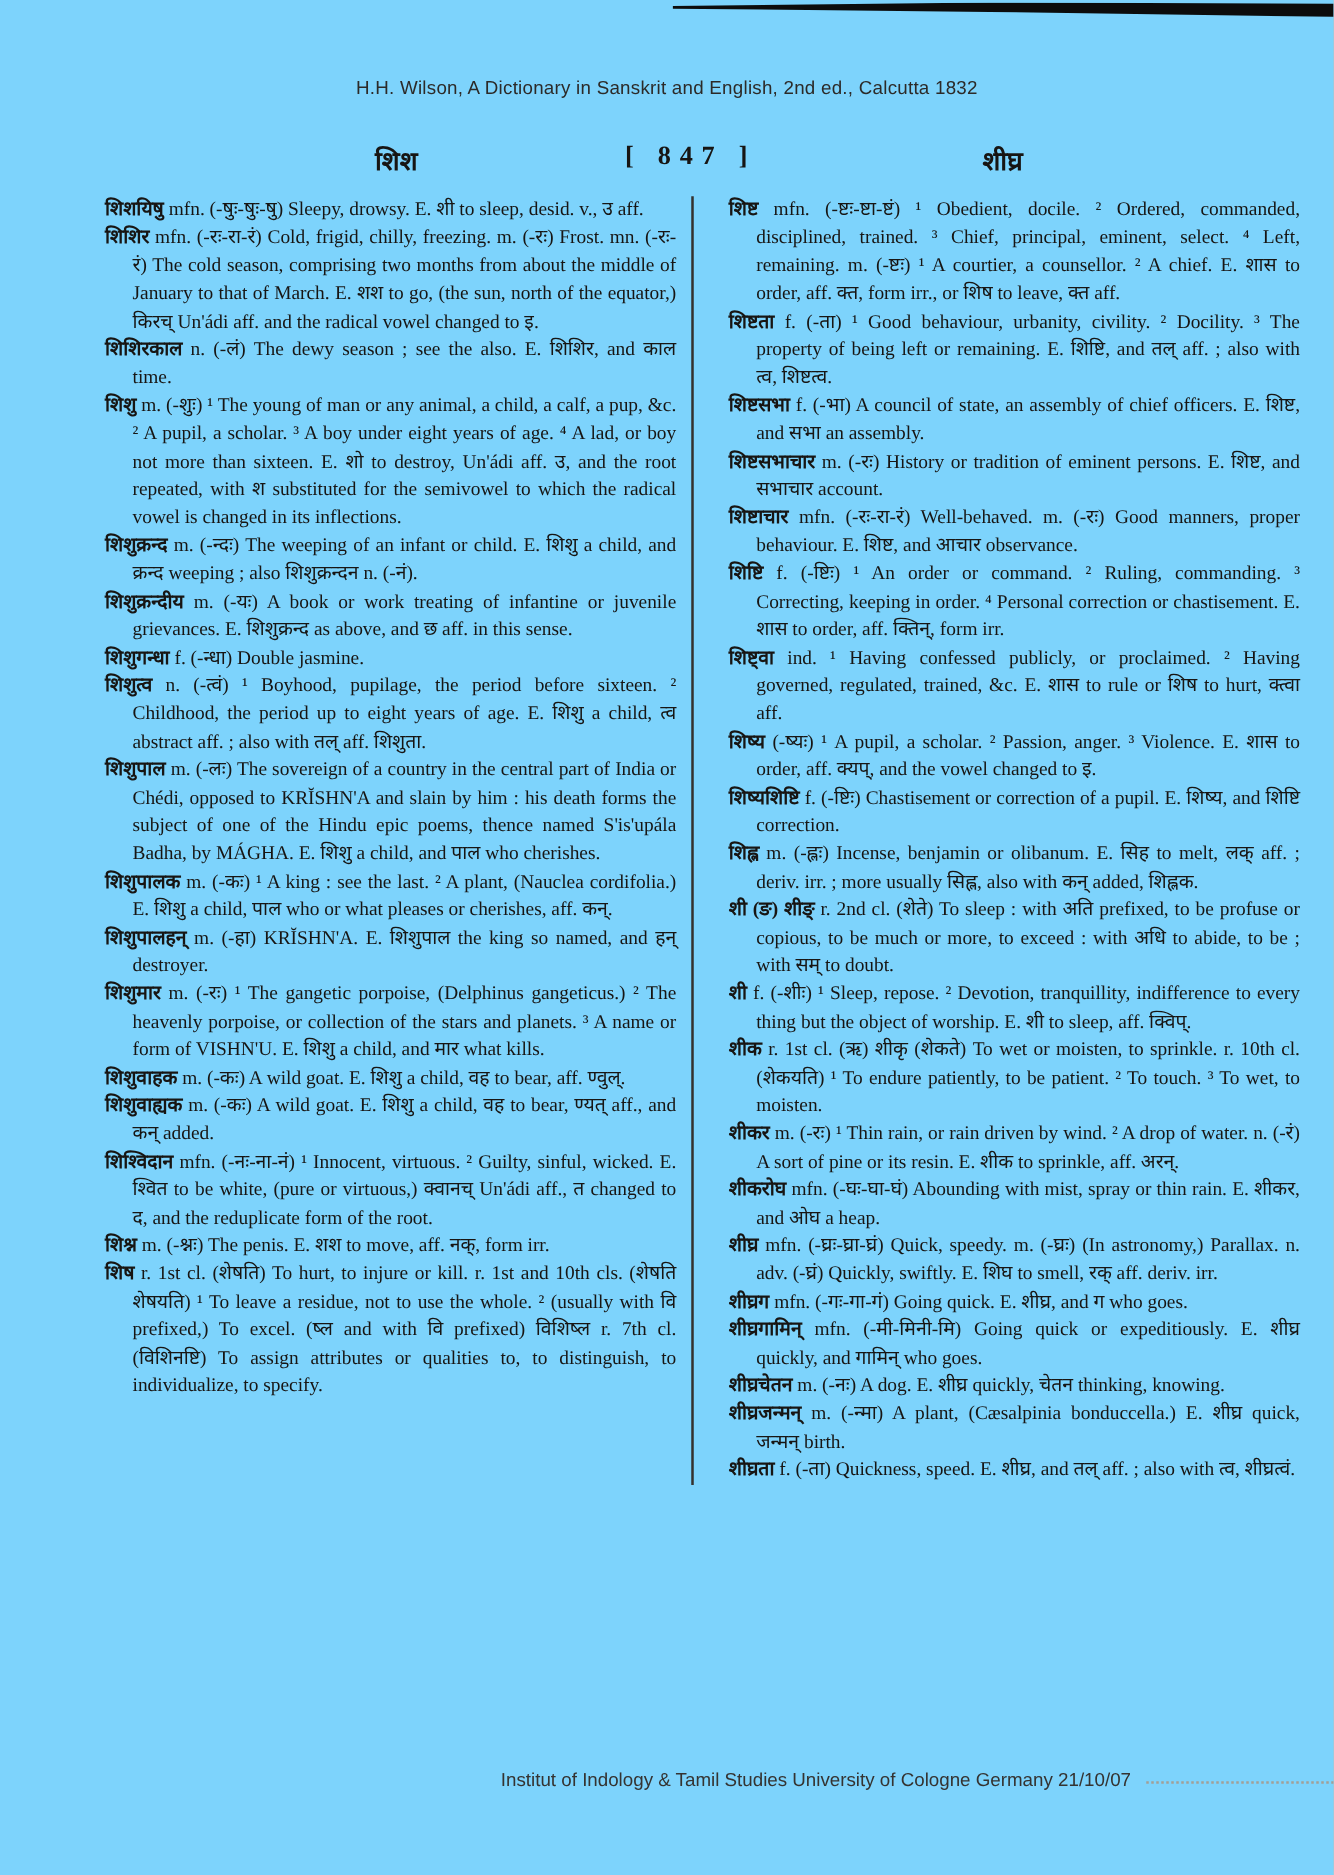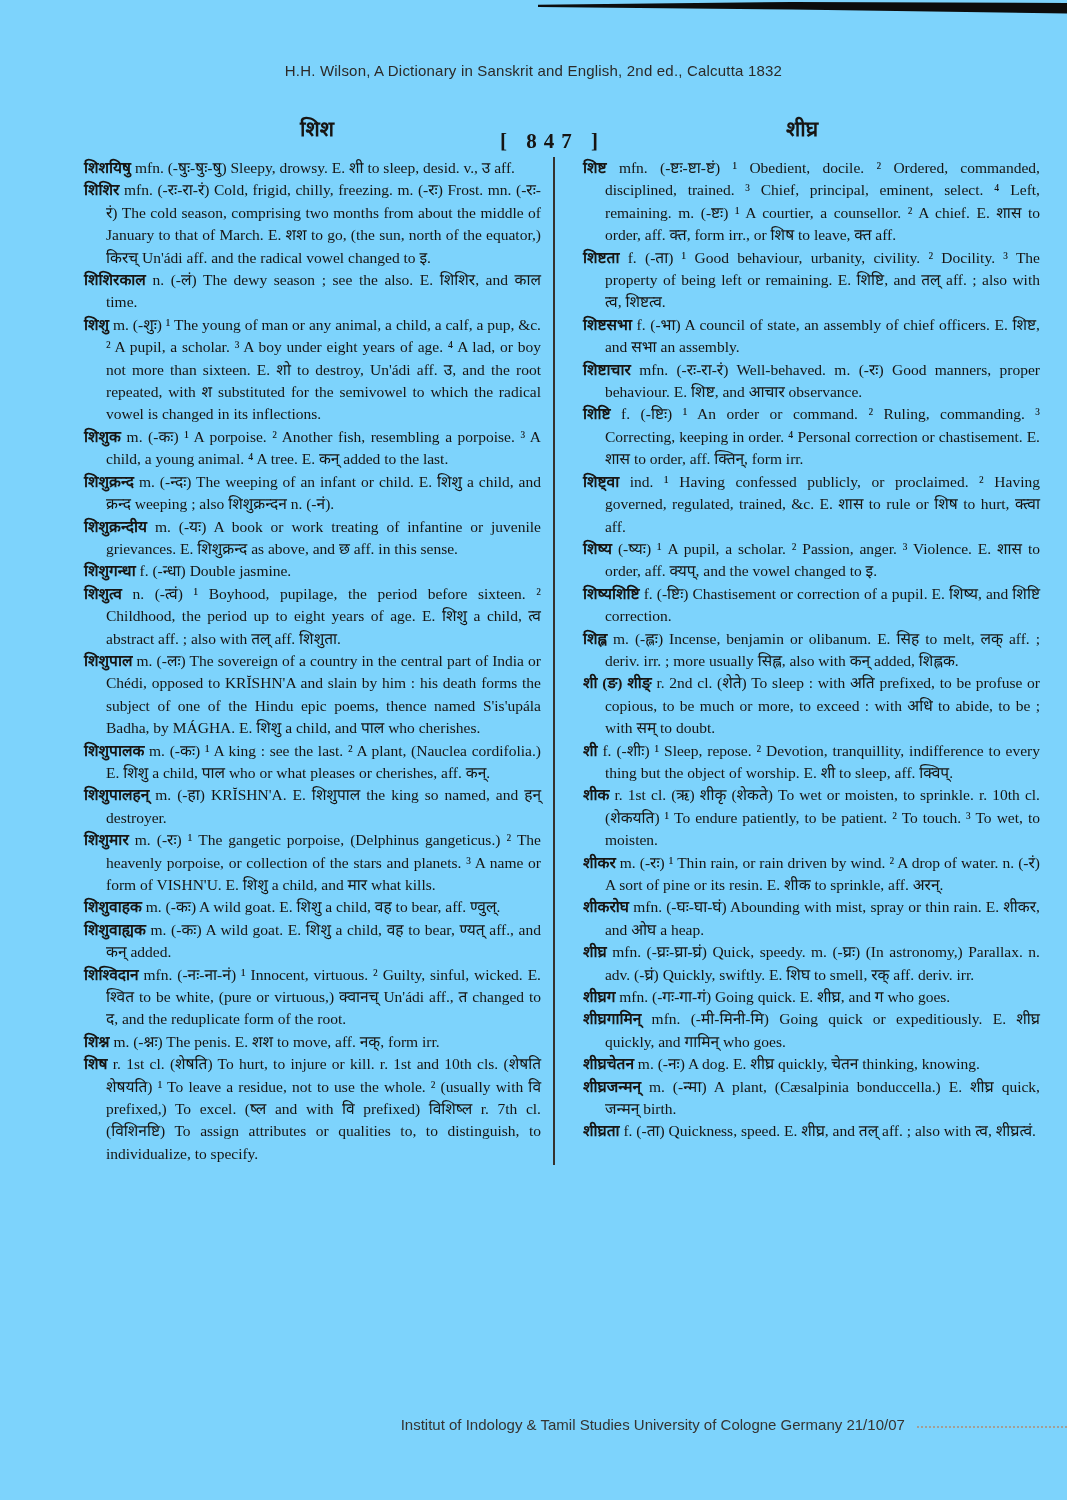--- a/index.html
+++ b/index.html
@@ -15,21 +15,21 @@
     background:#0c0c0c;
     clip-path:polygon(0 22%, 48% 0, 100% 8%, 100% 88%, 48% 58%, 0 38%);
   }
   .citation {
     position:absolute; top:62px; left:0; width:100%;
     text-align:center; font-family:"Liberation Sans",sans-serif;
     font-size:15px; color:#2c2a28; letter-spacing:.2px;
   }
   .guide-row { position:absolute; top:112px; left:0; width:100%; height:34px; }
   .guide-left  { position:absolute; left:300px; top:2px; font-weight:bold; font-size:21px; }
-  .page-num    { position:absolute; left:500px; top:17px;  font-weight:bold; font-size:21px; letter-spacing:7px; }
+  .page-num    { position:absolute; left:500px; top:0;  font-weight:bold; font-size:21px; letter-spacing:7px; }
   .guide-right { position:absolute; left:786px; top:2px; font-weight:bold; font-size:21px; }
   .columns {
     position:absolute; top:157px; left:84px; width:956px;
     display:flex; align-items:stretch;
   }
   .col { width:460px; }
   .col-left  { margin-right:12px; }
   .col-right { margin-left:28px; }
   .divider { width:2px; background:#35322e; }
   .entry {
@@ -60,40 +60,40 @@
     <span class="page-num">[ 847 ]</span>
     <span class="guide-right">शीघ्र</span>
   </div>
 
   <div class="columns">
     <div class="col col-left" id="col-left">
         <p class="entry"><span class="hw">शिशयिषु</span><span> mfn. (-षुः-षुः-षु) Sleepy, drowsy. E. शी to sleep, desid. v., उ aff.</span></p>
         <p class="entry"><span class="hw">शिशिर</span><span> mfn. (-रः-रा-रं) Cold, frigid, chilly, freezing. m. (-रः) Frost. mn. (-रः-रं) The cold season, comprising two months from about the middle of January to that of March. E. शश to go, (the sun, north of the equator,) किरच् Un'ádi aff. and the radical vowel changed to इ.</span></p>
         <p class="entry"><span class="hw">शिशिरकाल</span><span> n. (-लं) The dewy season ; see the also. E. शिशिर, and काल time.</span></p>
         <p class="entry"><span class="hw">शिशु</span><span> m. (-शुः) ¹ The young of man or any animal, a child, a calf, a pup, &amp;c. ² A pupil, a scholar. ³ A boy under eight years of age. ⁴ A lad, or boy not more than sixteen. E. शो to destroy, Un'ádi aff. उ, and the root repeated, with श substituted for the semivowel to which the radical vowel is changed in its inflections.</span></p>
-        <p class="entry"><span class="hw">शिशुक</span><span> m. (-कः) ¹ A porpoise. ² Another fish, resembling a porpoise. ³ A child, a young animal. ⁴ A tree. E. कन् added to the last.</span></p>
         <p class="entry"><span class="hw">शिशुक्रन्द</span><span> m. (-न्दः) The weeping of an infant or child. E. शिशु a child, and क्रन्द weeping ; also शिशुक्रन्दन n. (-नं).</span></p>
         <p class="entry"><span class="hw">शिशुक्रन्दीय</span><span> m. (-यः) A book or work treating of infantine or juvenile grievances. E. शिशुक्रन्द as above, and छ aff. in this sense.</span></p>
         <p class="entry"><span class="hw">शिशुगन्धा</span><span> f. (-न्धा) Double jasmine.</span></p>
         <p class="entry"><span class="hw">शिशुत्व</span><span> n. (-त्वं) ¹ Boyhood, pupilage, the period before sixteen. ² Childhood, the period up to eight years of age. E. शिशु a child, त्व abstract aff. ; also with तल् aff. शिशुता.</span></p>
         <p class="entry"><span class="hw">शिशुपाल</span><span> m. (-लः) The sovereign of a country in the central part of India or Chédi, opposed to KRĬSHN'A and slain by him : his death forms the subject of one of the Hindu epic poems, thence named S'is'upála Badha, by MÁGHA. E. शिशु a child, and पाल who cherishes.</span></p>
         <p class="entry"><span class="hw">शिशुपालक</span><span> m. (-कः) ¹ A king : see the last. ² A plant, (Nauclea cordifolia.) E. शिशु a child, पाल who or what pleases or cherishes, aff. कन्.</span></p>
         <p class="entry"><span class="hw">शिशुपालहन्</span><span> m. (-हा) KRĬSHN'A. E. शिशुपाल the king so named, and हन् destroyer.</span></p>
         <p class="entry"><span class="hw">शिशुमार</span><span> m. (-रः) ¹ The gangetic porpoise, (Delphinus gangeticus.) ² The heavenly porpoise, or collection of the stars and planets. ³ A name or form of VISHN'U. E. शिशु a child, and मार what kills.</span></p>
         <p class="entry"><span class="hw">शिशुवाहक</span><span> m. (-कः) A wild goat. E. शिशु a child, वह to bear, aff. ण्वुल्.</span></p>
         <p class="entry"><span class="hw">शिशुवाह्यक</span><span> m. (-कः) A wild goat. E. शिशु a child, वह to bear, ण्यत् aff., and कन् added.</span></p>
         <p class="entry"><span class="hw">शिश्विदान</span><span> mfn. (-नः-ना-नं) ¹ Innocent, virtuous. ² Guilty, sinful, wicked. E. श्वित to be white, (pure or virtuous,) क्वानच् Un'ádi aff., त changed to द, and the reduplicate form of the root.</span></p>
         <p class="entry"><span class="hw">शिश्न</span><span> m. (-श्नः) The penis. E. शश to move, aff. नक्, form irr.</span></p>
         <p class="entry"><span class="hw">शिष</span><span> r. 1st cl. (शेषति) To hurt, to injure or kill. r. 1st and 10th cls. (शेषति शेषयति) ¹ To leave a residue, not to use the whole. ² (usually with वि prefixed,) To excel. (ष्ल and with वि prefixed) विशिष्ल r. 7th cl. (विशिनष्टि) To assign attributes or qualities to, to distinguish, to individualize, to specify.</span></p>
       </div>
     <div class="divider"></div>
     <div class="col col-right" id="col-right">
         <p class="entry"><span class="hw">शिष्ट</span><span> mfn. (-ष्टः-ष्टा-ष्टं) ¹ Obedient, docile. ² Ordered, commanded, disciplined, trained. ³ Chief, principal, eminent, select. ⁴ Left, remaining. m. (-ष्टः) ¹ A courtier, a counsellor. ² A chief. E. शास to order, aff. क्त, form irr., or शिष to leave, क्त aff.</span></p>
         <p class="entry"><span class="hw">शिष्टता</span><span> f. (-ता) ¹ Good behaviour, urbanity, civility. ² Docility. ³ The property of being left or remaining. E. शिष्टि, and तल् aff. ; also with त्व, शिष्टत्व.</span></p>
         <p class="entry"><span class="hw">शिष्टसभा</span><span> f. (-भा) A council of state, an assembly of chief officers. E. शिष्ट, and सभा an assembly.</span></p>
+        <p class="entry"><span class="hw">शिष्टसभाचार</span><span> m. (-रः) History or tradition of eminent persons. E. शिष्ट, and सभाचार account.</span></p>
         <p class="entry"><span class="hw">शिष्टाचार</span><span> mfn. (-रः-रा-रं) Well-behaved. m. (-रः) Good manners, proper behaviour. E. शिष्ट, and आचार observance.</span></p>
         <p class="entry"><span class="hw">शिष्टि</span><span> f. (-ष्टिः) ¹ An order or command. ² Ruling, commanding. ³ Correcting, keeping in order. ⁴ Personal correction or chastisement. E. शास to order, aff. क्तिन्, form irr.</span></p>
         <p class="entry"><span class="hw">शिष्ट्वा</span><span> ind. ¹ Having confessed publicly, or proclaimed. ² Having governed, regulated, trained, &amp;c. E. शास to rule or शिष to hurt, क्त्वा aff.</span></p>
         <p class="entry"><span class="hw">शिष्य</span><span> (-ष्यः) ¹ A pupil, a scholar. ² Passion, anger. ³ Violence. E. शास to order, aff. क्यप्, and the vowel changed to इ.</span></p>
         <p class="entry"><span class="hw">शिष्यशिष्टि</span><span> f. (-ष्टिः) Chastisement or correction of a pupil. E. शिष्य, and शिष्टि correction.</span></p>
         <p class="entry"><span class="hw">शिह्ल</span><span> m. (-ह्लः) Incense, benjamin or olibanum. E. सिह to melt, लक् aff. ; deriv. irr. ; more usually सिह्ल, also with कन् added, शिह्लक.</span></p>
         <p class="entry"><span class="hw">शी (ङ) शीङ्</span><span> r. 2nd cl. (शेते) To sleep : with अति prefixed, to be profuse or copious, to be much or more, to exceed : with अधि to abide, to be ; with सम् to doubt.</span></p>
         <p class="entry"><span class="hw">शी</span><span> f. (-शीः) ¹ Sleep, repose. ² Devotion, tranquillity, indifference to every thing but the object of worship. E. शी to sleep, aff. क्विप्.</span></p>
         <p class="entry"><span class="hw">शीक</span><span> r. 1st cl. (ऋ) शीकृ (शेकते) To wet or moisten, to sprinkle. r. 10th cl. (शेकयति) ¹ To endure patiently, to be patient. ² To touch. ³ To wet, to moisten.</span></p>
         <p class="entry"><span class="hw">शीकर</span><span> m. (-रः) ¹ Thin rain, or rain driven by wind. ² A drop of water. n. (-रं) A sort of pine or its resin. E. शीक to sprinkle, aff. अरन्.</span></p>

